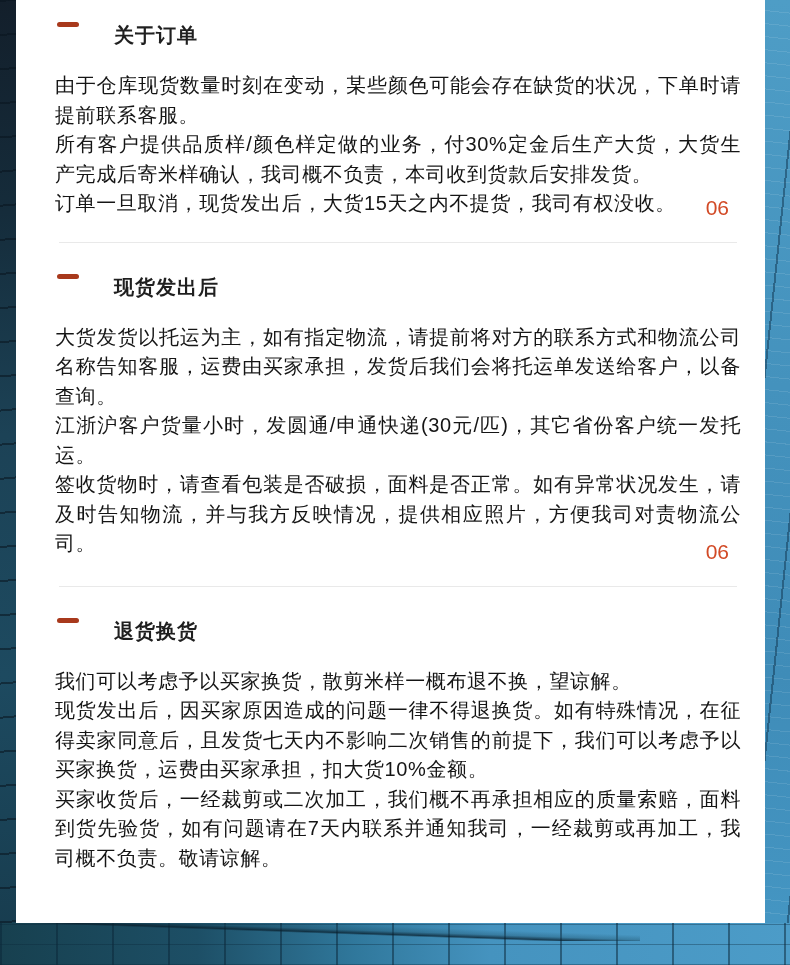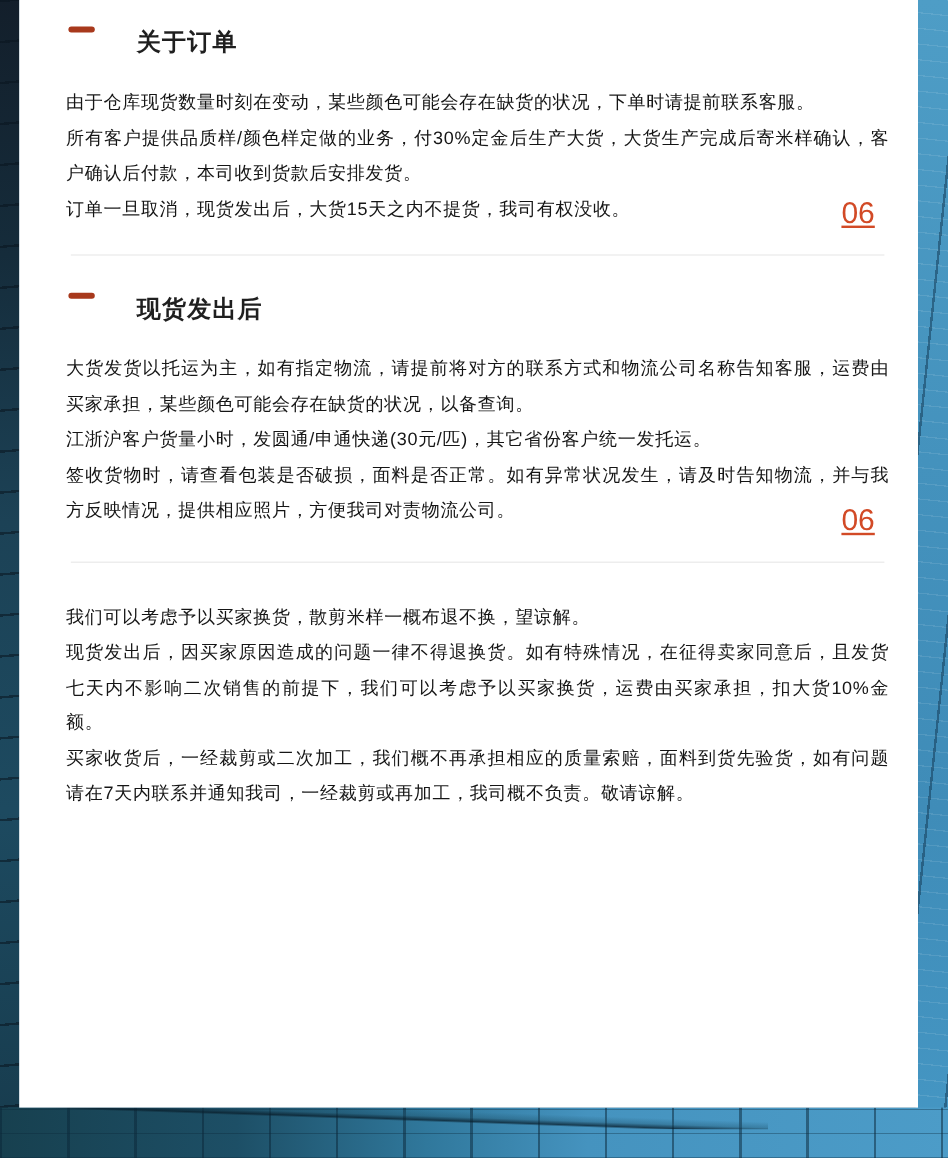--- a/index.html
+++ b/index.html
@@ -37,27 +37,27 @@
   .panel{
     position:absolute;left:16px;top:0;width:749px;height:923px;
     background:#ffffff;box-sizing:border-box;
     padding:22px 24px 0 39px;
   }
   section{position:relative;}
   .sec-head{display:flex;height:28px;margin:0 0 21px 2px;gap:20px;}
   .dash{width:22px;height:5px;border-radius:2.5px;background:#a8391c;margin-right:15px;flex:none;}
   .sec-title{font-size:20px;font-weight:bold;color:#1f1f1f;letter-spacing:1px;margin:0;}
   .para{
-    font-size:15px;line-height:29.5px;color:#151515;font-weight:500;
+    font-size:20px;line-height:29.5px;color:#151515;font-weight:500;
     letter-spacing:.6px;text-align:justify;text-justify:inter-ideograph;
     max-width:690px;margin:0;
   }
   .num{
-    font-size:25px;color:#d24a26;text-align:right;
-    padding-right:12px;max-width:690px;line-height:22px;text-decoration:underline;
+    font-size:21px;color:#d24a26;text-align:right;
+    padding-right:12px;max-width:690px;line-height:22px;
   }
   section:nth-of-type(1) .num{margin-top:-22px;}
   section:nth-of-type(2) .num{margin-top:-18px;}
   section:nth-of-type(3) .num{margin-top:16px;}
   hr.divider{
     border:none;border-top:1px solid #e9e9e9;height:0;
     margin:23px 4px 31px 4px;
   }
 </style>
 </head>
@@ -68,39 +68,43 @@
 <div class="building-bottom"></div>
 
 <main class="panel">
 
   <section>
     <div class="sec-head">
       <span class="dash"></span>
       <h2 class="sec-title">关于订单</h2>
     </div>
     <p class="para">由于仓库现货数量时刻在变动，某些颜色可能会存在缺货的状况，下单时请提前联系客服。</p>
-    <p class="para">所有客户提供品质样/颜色样定做的业务，付30%定金后生产大货，大货生产完成后寄米样确认，客户确认后付款，本司收到货款后安排发货。</p>
+    <p class="para">所有客户提供品质样/颜色样定做的业务，付30%定金后生产大货，大货生产完成后寄米样确认，我司概不负责，本司收到货款后安排发货。</p>
     <p class="para">订单一旦取消，现货发出后，大货15天之内不提货，我司有权没收。</p>
     <div class="num">06</div>
   </section>
 
   <hr class="divider">
 
   <section>
     <div class="sec-head">
       <span class="dash"></span>
       <h2 class="sec-title">现货发出后</h2>
     </div>
-    <p class="para">大货发货以托运为主，如有指定物流，请提前将对方的联系方式和物流公司名称告知客服，运费由买家承担，某些颜色可能会存在缺货的状况，以备查询。</p>
+    <p class="para">大货发货以托运为主，如有指定物流，请提前将对方的联系方式和物流公司名称告知客服，运费由买家承担，发货后我们会将托运单发送给客户，以备查询。</p>
     <p class="para">江浙沪客户货量小时，发圆通/申通快递(30元/匹)，其它省份客户统一发托运。</p>
     <p class="para">签收货物时，请查看包装是否破损，面料是否正常。如有异常状况发生，请及时告知物流，并与我方反映情况，提供相应照片，方便我司对责物流公司。</p>
     <div class="num">06</div>
   </section>
 
   <hr class="divider">
 
   <section>
+    <div class="sec-head">
+      <span class="dash"></span>
+      <h2 class="sec-title">退货换货</h2>
+    </div>
     <p class="para">我们可以考虑予以买家换货，散剪米样一概布退不换，望谅解。</p>
     <p class="para">现货发出后，因买家原因造成的问题一律不得退换货。如有特殊情况，在征得卖家同意后，且发货七天内不影响二次销售的前提下，我们可以考虑予以买家换货，运费由买家承担，扣大货10%金额。</p>
     <p class="para">买家收货后，一经裁剪或二次加工，我们概不再承担相应的质量索赔，面料到货先验货，如有问题请在7天内联系并通知我司，一经裁剪或再加工，我司概不负责。敬请谅解。</p>
   </section>
 
 </main>
 
 </body></html>

